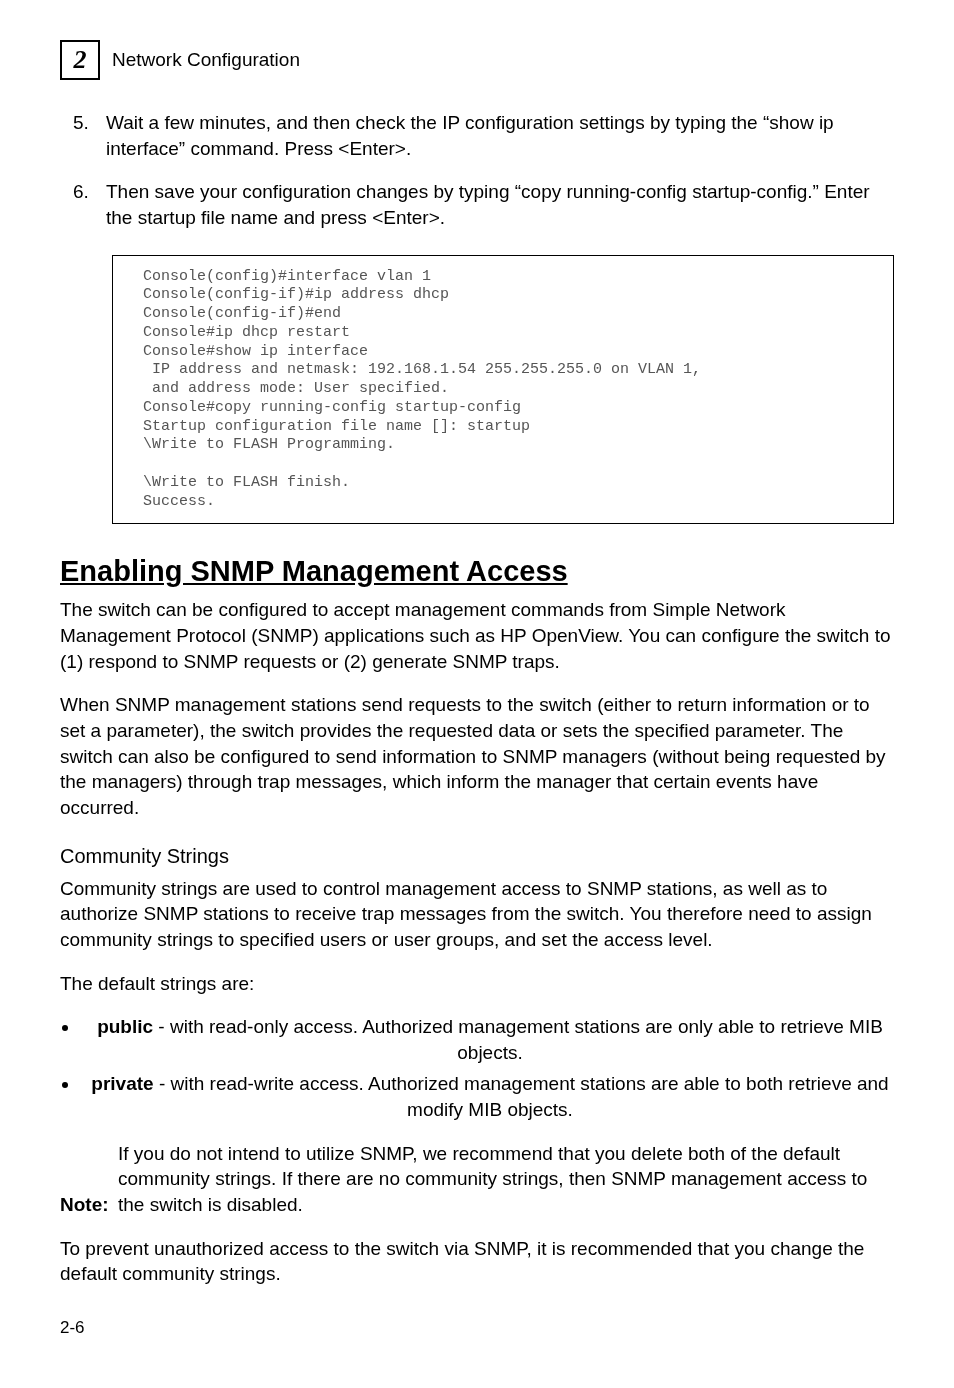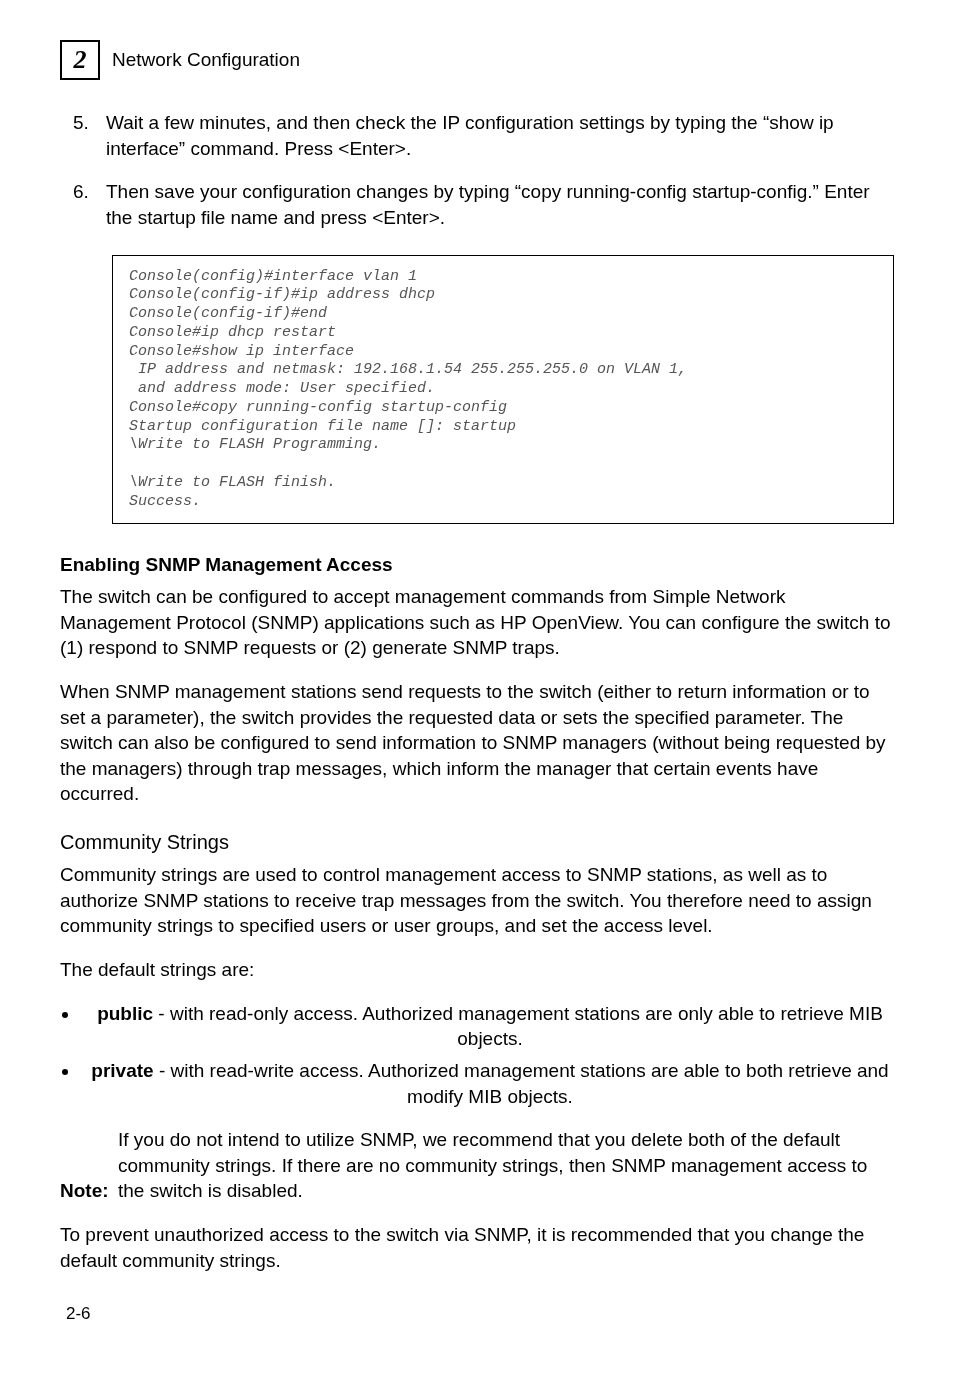--- a/index.html
+++ b/index.html
@@ -36,33 +36,33 @@
     margin: 0 0 24px 0;
     padding-left: 34px;
   }
   ol.steps li {
     padding-left: 12px;
     margin-bottom: 18px;
     font-size: 19px;
   }
   .code-block {
     border: 1px solid #000;
-    padding: 12px 16px;
+    padding: 12px 30px;
     margin: 0 0 28px 52px;
     font-family: "Courier New", monospace;
     font-size: 15px;
     white-space: pre;
     color: #555;
     line-height: 1.25;
-    font-style: italic;
   }
   h2 {
-    font-size: 19px;
+    font-size: 29px;
     font-weight: bold;
     margin: 0 0 6px 0;
+    text-decoration: underline;
   }
   h3 {
     font-size: 20px;
     font-weight: normal;
     margin: 22px 0 6px 0;
   }
   p {
     font-size: 19px;
     margin: 0 0 18px 0;
   }
@@ -87,21 +87,20 @@
     font-weight: bold;
     width: 58px;
     flex-shrink: 0;
   }
   .note-body {
     flex: 1;
   }
   .page-number {
     font-size: 17px;
     margin-top: 30px;
-    margin-left: 6px;
   }
 </style>
 </head>
 <body>
 
 <div class="header-row">
   <div class="chapter-icon">2</div>
   <div class="chapter-title">Network Configuration</div>
 </div>
 

